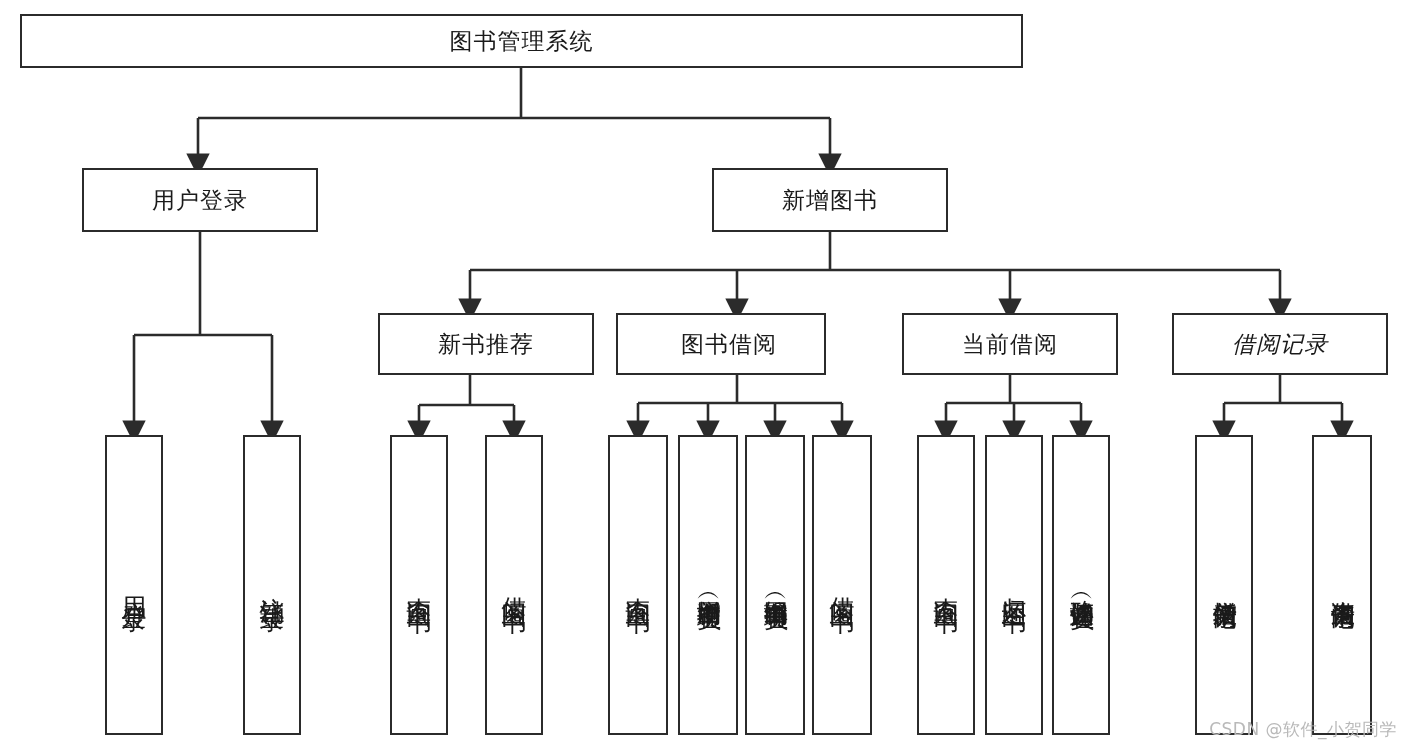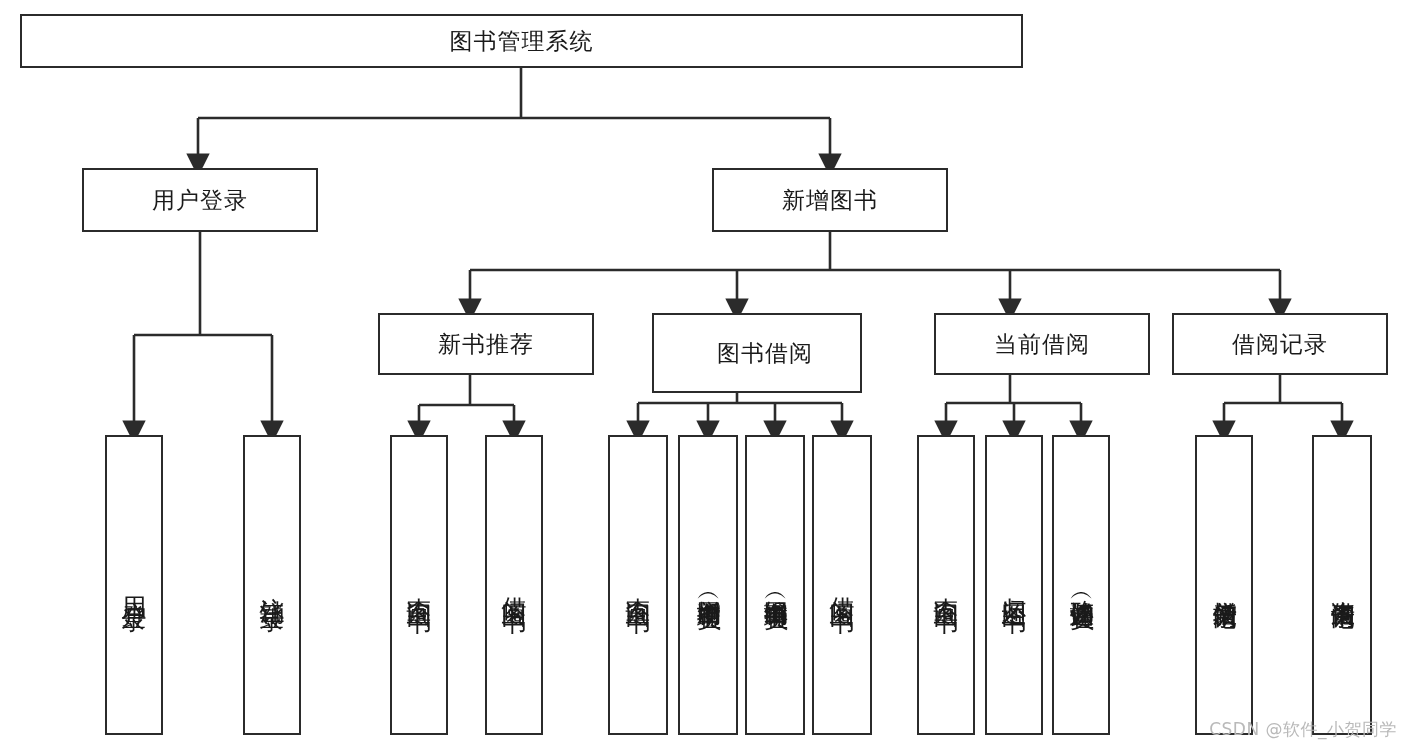--- a/index.html
+++ b/index.html
@@ -115,27 +115,27 @@
       </div>
       <div class="node node-h" style="left: 82px; top: 168px; width: 236px; height: 64px;">
         <span class="label">用户登录</span>
       </div>
       <div class="node node-h" style="left: 712px; top: 168px; width: 236px; height: 64px;">
         <span class="label">新增图书</span>
       </div>
       <div class="node node-h" style="left: 362px; top: 313px; width: 216px; height: 62px; margin-left: 16px;">
         <span class="label">新书推荐</span>
       </div>
-      <div class="node node-h" style="left: 652px; top: 313px; width: 210px; height: 80px; padding-left: 16px;">
+      <div class="node node-h" style="left: 616px; top: 313px; width: 210px; height: 62px; padding-left: 16px;">
         <span class="label">图书借阅</span>
       </div>
-      <div class="node node-h" style="left: 902px; top: 313px; width: 216px; height: 62px; margin-left: 32px;">
+      <div class="node node-h" style="left: 902px; top: 313px; width: 216px; height: 62px;">
         <span class="label">当前借阅</span>
       </div>
-      <div class="node node-h" style="left: 1172px; top: 313px; width: 216px; height: 62px;">
+      <div class="node node-h" style="left: 1172px; top: 313px; width: 216px; height: 62px; font-style: italic;">
         <span class="label">借阅记录</span>
       </div>
       <div class="node node-v" style="left: 105px; top: 435px; width: 58px; height: 300px;">
         <span class="label">用户登录</span>
       </div>
       <div class="node node-v" style="left: 243px; top: 435px; width: 58px; height: 300px;">
         <span class="label">注销登录</span>
       </div>
       <div class="node node-v" style="left: 390px; top: 435px; width: 58px; height: 300px;">
         <span class="label">查询图书</span>

